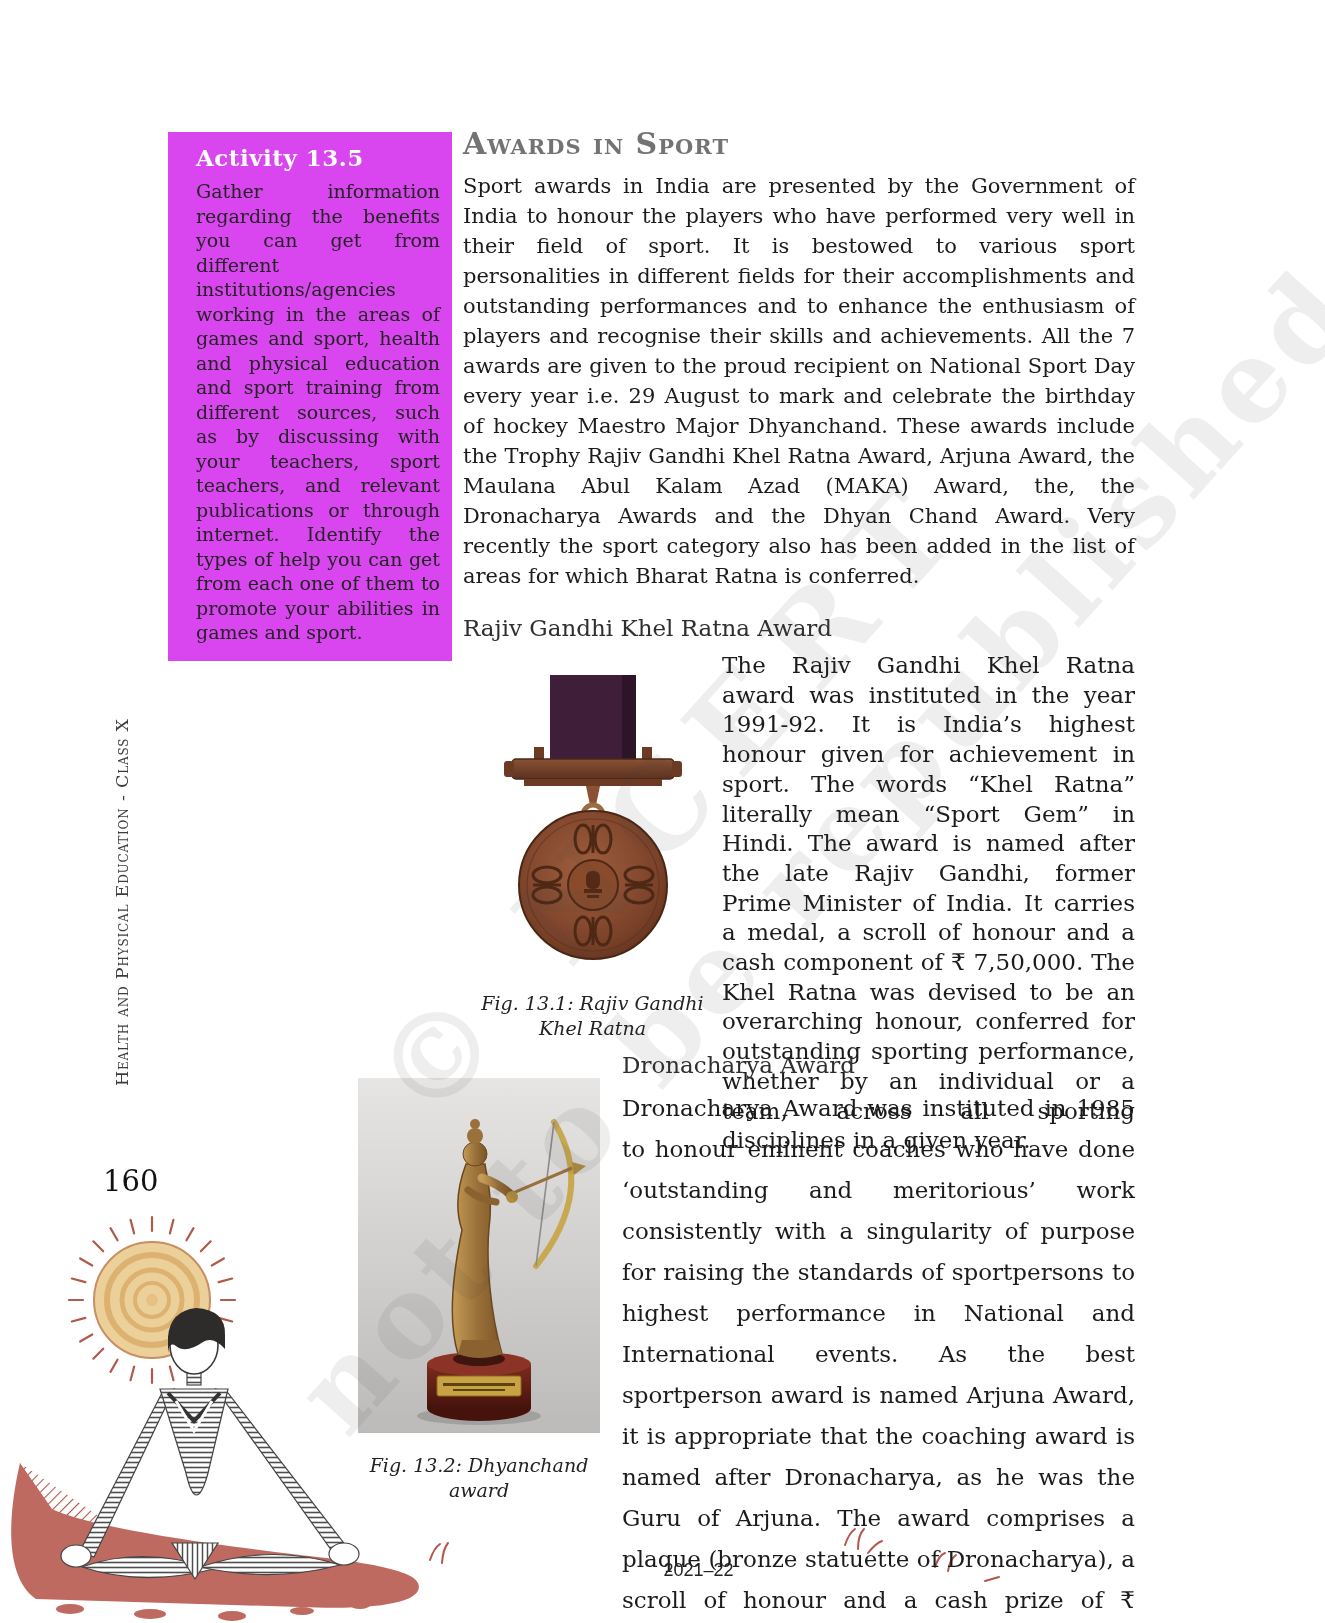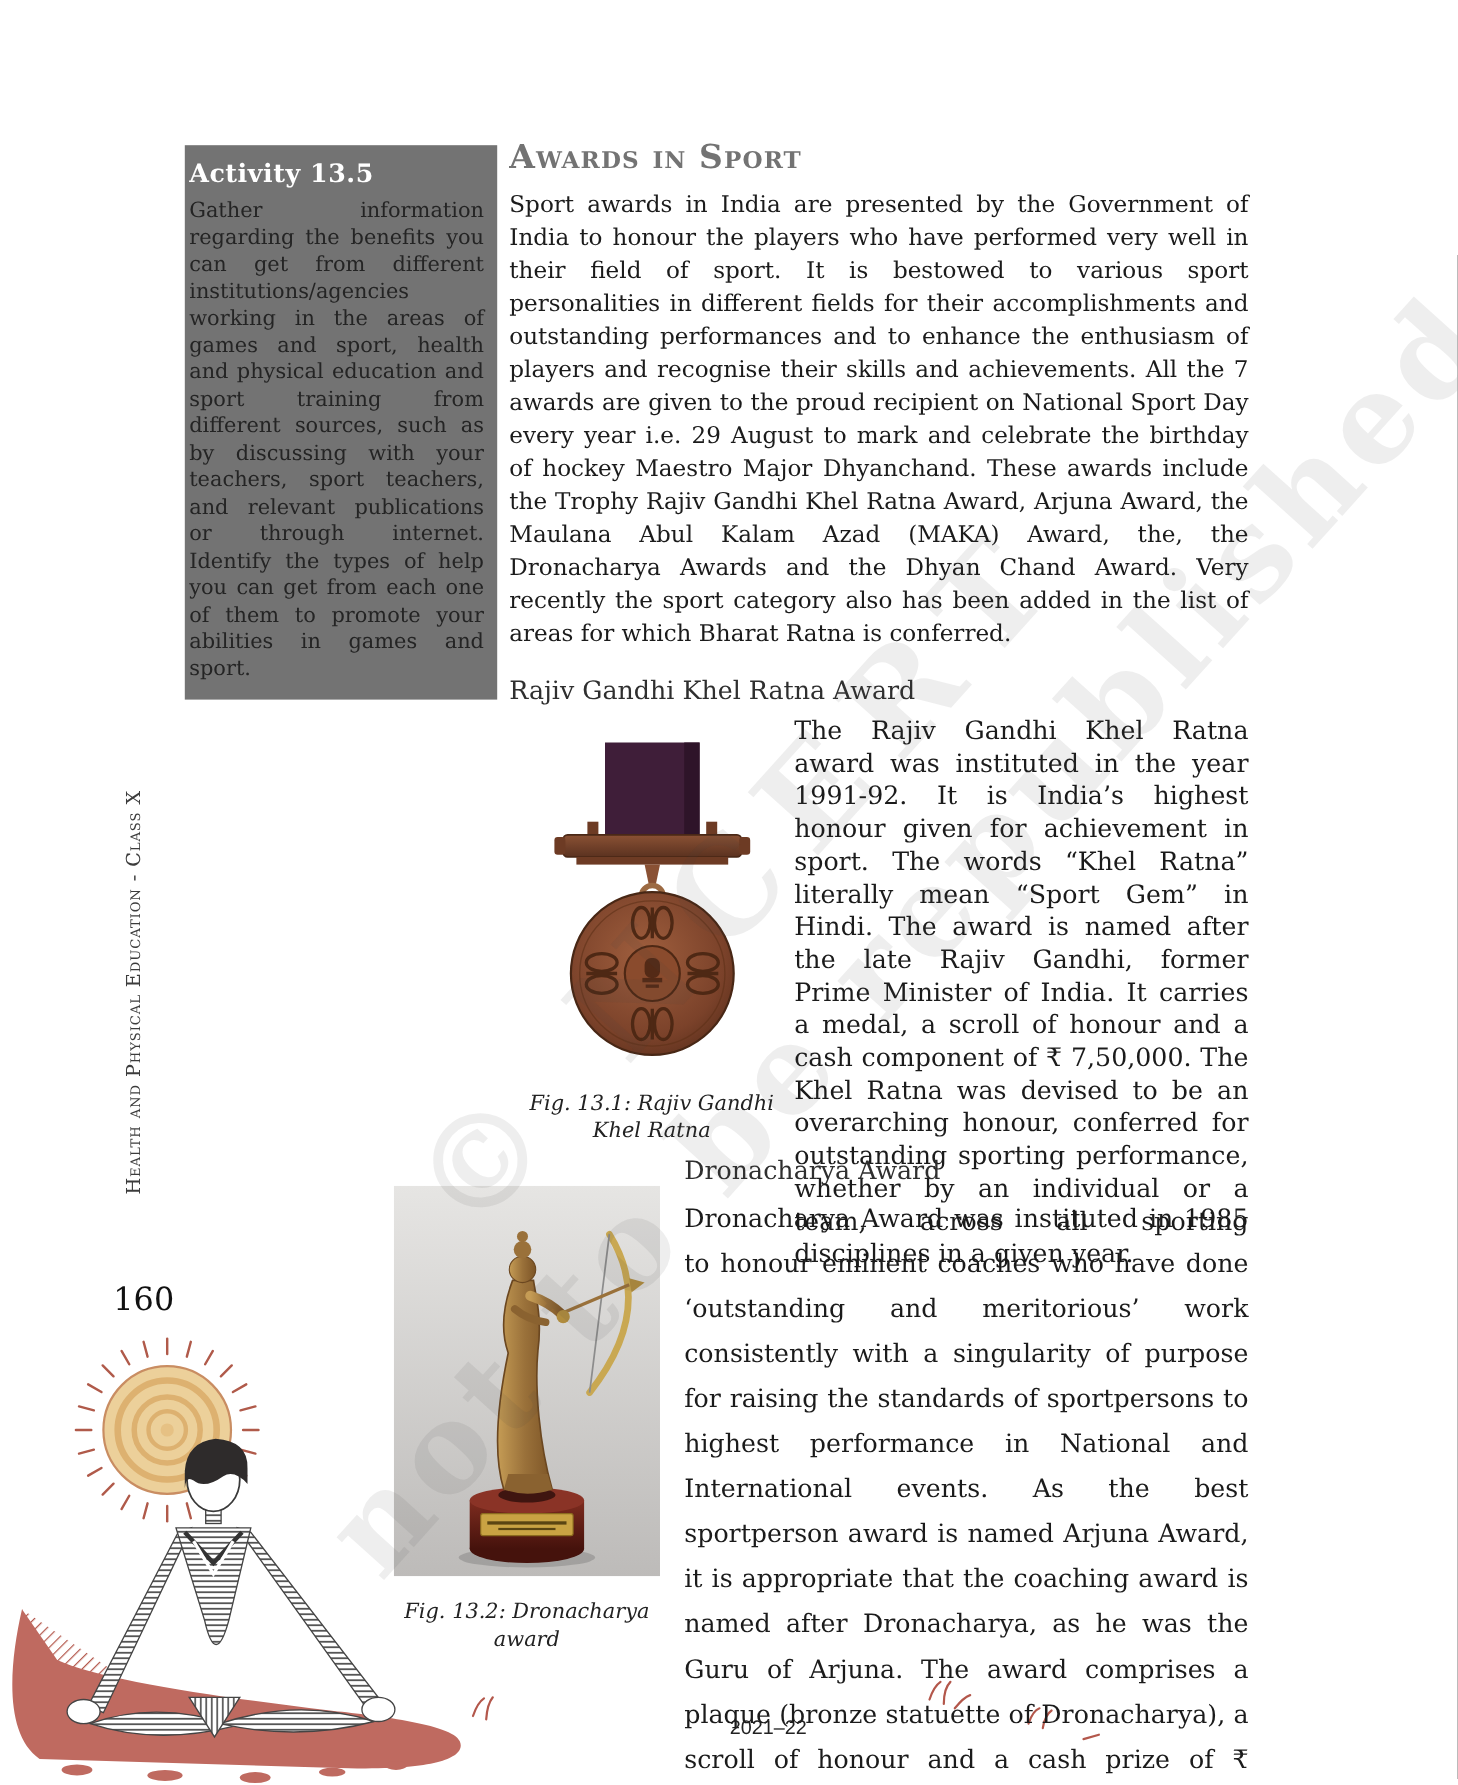--- a/index.html
+++ b/index.html
@@ -11,21 +11,21 @@
   }
   
   .watermark{position:absolute;inset:0;z-index:5;pointer-events:none;}
   .wm{position:absolute;font-family:"DejaVu Serif",serif;color:rgba(70,70,70,0.09);
       white-space:nowrap;transform-origin:0 50%;font-weight:bold;}
   .wm1{left:398px;top:1030px;font-size:118px;letter-spacing:26px;transform:rotate(-48deg);}
   .wm2{left:318px;top:1348px;font-size:112px;letter-spacing:8px;transform:rotate(-48deg);}
   
   .activity-box{
     position:absolute;left:168px;top:132px;width:284px;z-index:2;
-    background:#737373;box-sizing:border-box;padding:12px 12px 16px 4px;
+    background:#d946ef;box-sizing:border-box;padding:12px 12px 16px 28px;
   }
   .activity-title{color:#ffffff;font-weight:bold;font-size:23px;margin:0 0 8px 0;letter-spacing:0.5px;}
   .activity-body{margin:0;font-size:19px;line-height:24.5px;text-align:justify;color:#242424;}
   
   .main-col{position:absolute;left:463px;top:126px;width:672px;z-index:2;}
   .h-red{
     font-variant:small-caps;font-weight:bold;color:#737373;
     font-size:30px;margin:0 0 10px 0;letter-spacing:1px;
   }
   .intro{margin:0;font-size:21px;line-height:30px;text-align:justify;}
@@ -188,21 +188,21 @@
 
             <path d="M 124,100 Q 142,106 154,118" fill="none" stroke="url(#bronze)" stroke-width="9" stroke-linecap="round"></path>
             <path d="M 110,112 Q 122,122 138,124" fill="none" stroke="#8a6230" stroke-width="7" stroke-linecap="round"></path>
             <circle cx="154" cy="119" r="6" fill="#b08c3e"></circle>
 
             <circle cx="117" cy="76" r="12" fill="url(#bronze)" stroke="#6b4720"></circle>
             <circle cx="117" cy="58" r="8" fill="#9a713a"></circle>
             <circle cx="117" cy="46" r="5" fill="#9a713a"></circle>
           </svg>
         </div>
-        <figcaption class="figcap">Fig. 13.2: Dronacharya award</figcaption>
+        <figcaption class="figcap">Fig. 13.2: Dhyanchand award</figcaption>
       </figure>
     </div>
     <div class="drona-textcol">
       <h2 class="h-sub">Dronacharya Award</h2>
       <p class="drona-body">Dronacharya Award was instituted in 1985 to honour eminent coaches who have done ‘outstanding and meritorious’ work consistently with a singularity of purpose for raising the standards of sportpersons to highest performance in National and International events. As the best sportperson award is named Arjuna Award, it is appropriate that the coaching award is named after Dronacharya, as he was the Guru of Arjuna. The award comprises a plaque (bronze statuette of Dronacharya), a scroll of honour and a cash prize of ₹ 5,00,000 (Rupees five lakh).</p>
     </div>
   </section>
 
   <div class="sidebar-text">Health and Physical Education - Class X</div>
   <div class="page-number">160</div>

